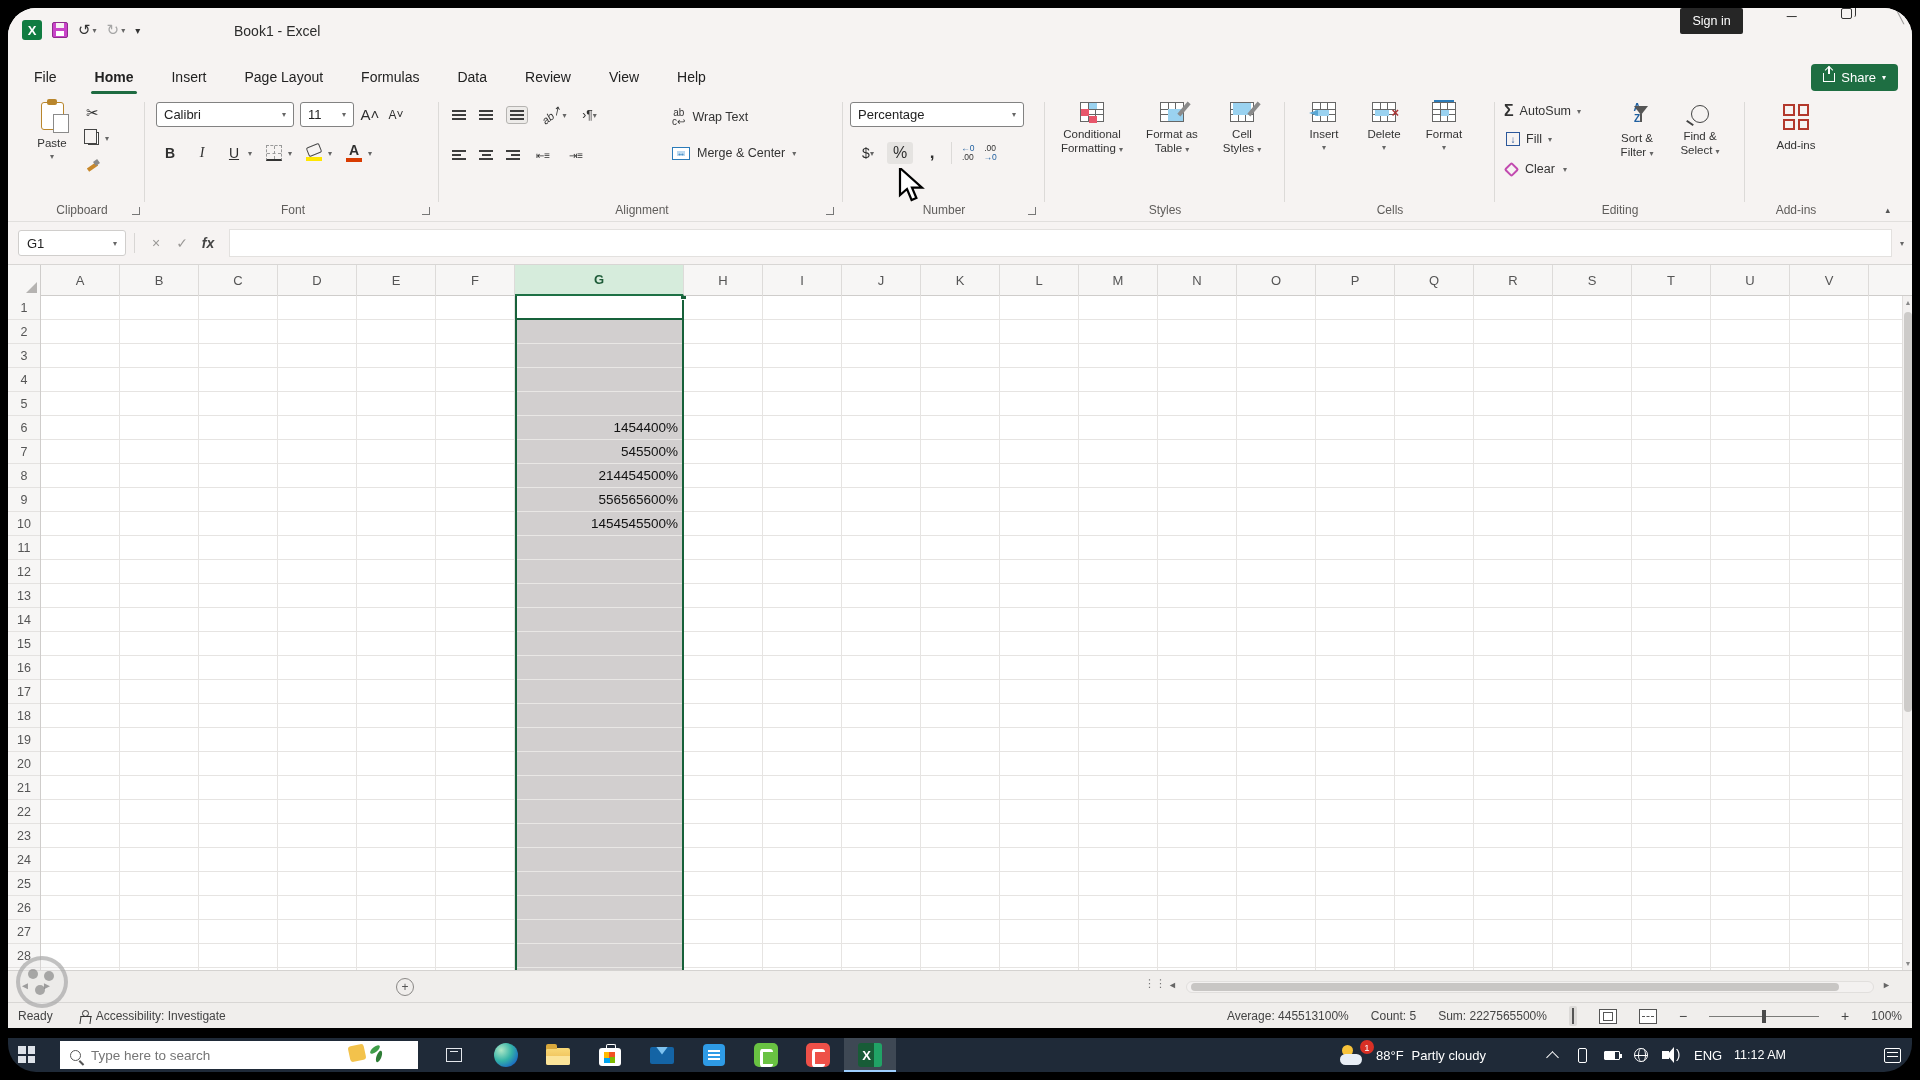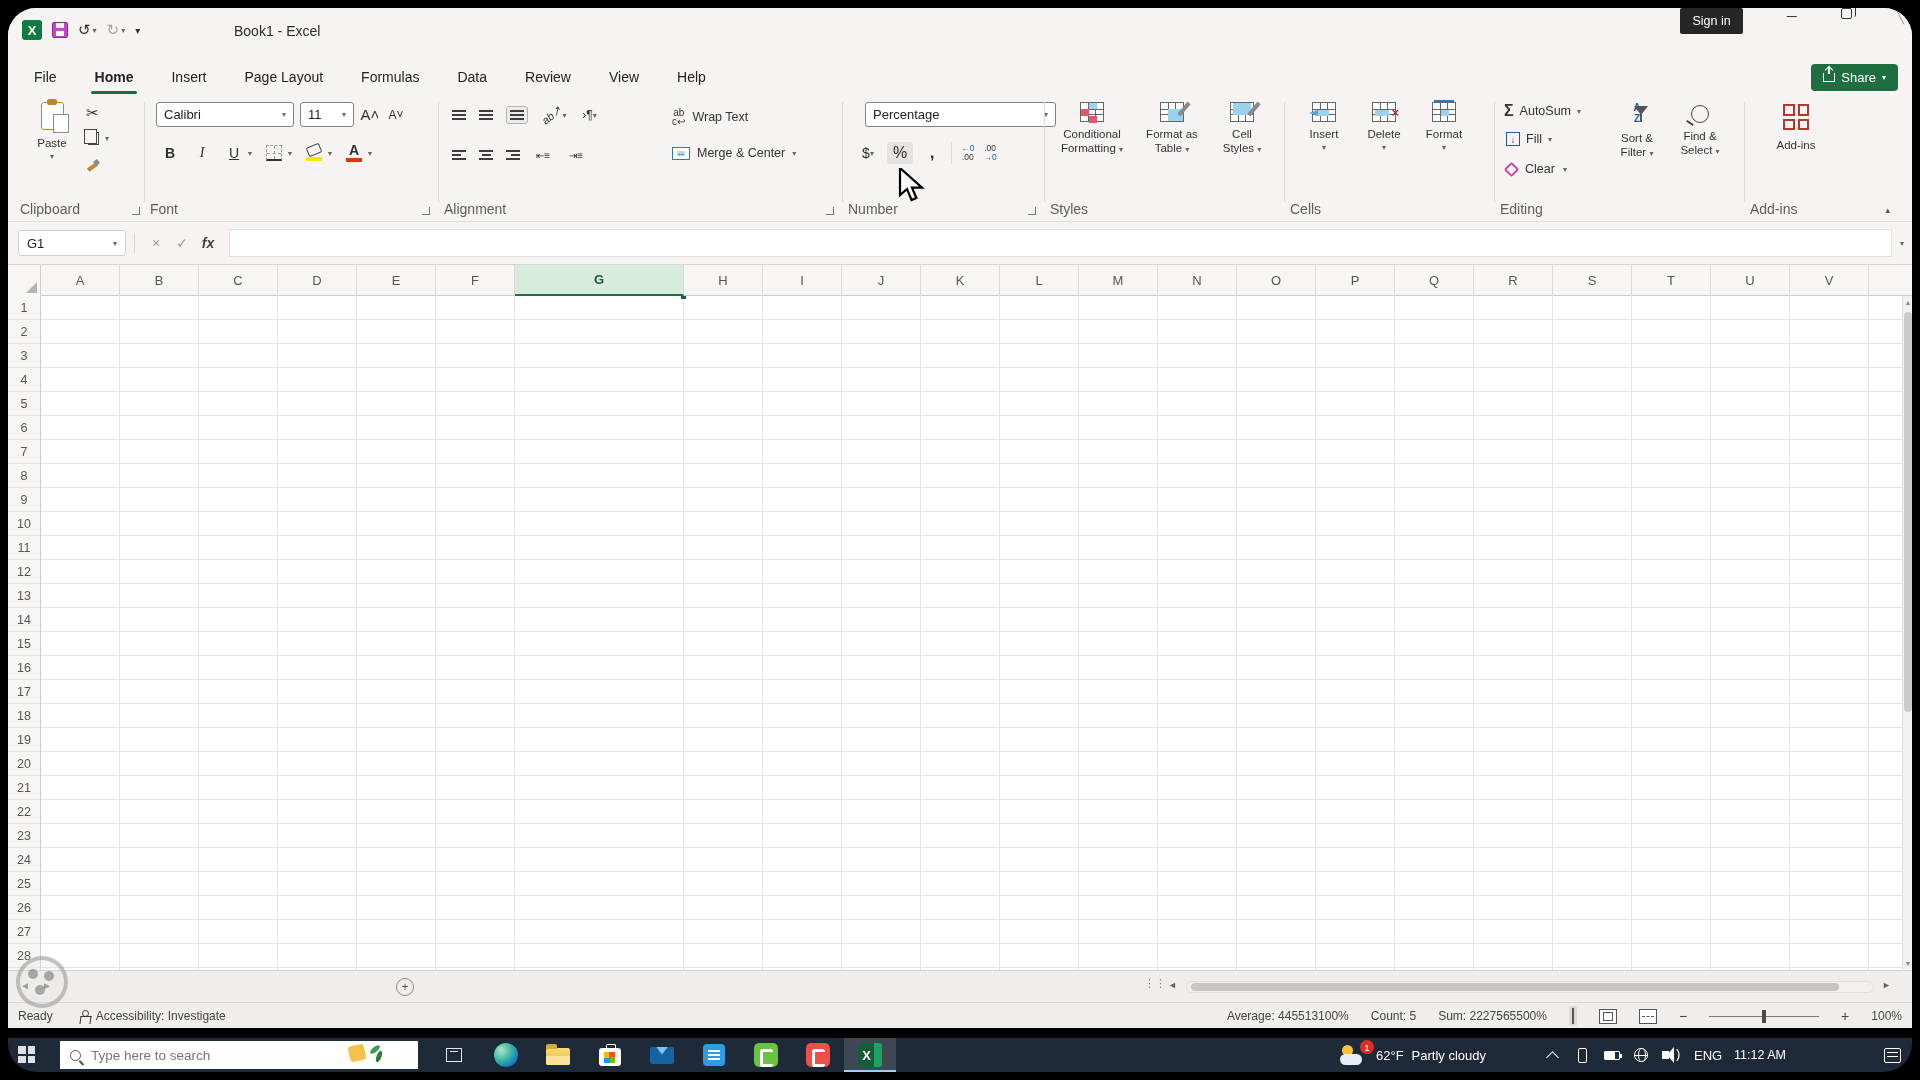--- a/index.html
+++ b/index.html
@@ -34,21 +34,21 @@
 .mtab.act{font-weight:bold}
 .mtab.act:after{content:"";position:absolute;left:0;right:0;bottom:-7px;height:3px;background:#1e6b41;border-radius:2px}
 .sharebtn{position:absolute;right:14px;top:6px;height:27px;background:#1e6e42;color:#fff;border-radius:4px;display:flex;align-items:center;gap:6px;padding:0 12px;font-size:13px}
 .shic{width:12px;height:9px;border:1.4px solid #fff;border-top:0;position:relative}
 .shic:before{content:"";position:absolute;left:4px;top:-6px;width:1.4px;height:7px;background:#fff}
 .shic:after{content:"";position:absolute;left:1.5px;top:-6px;width:5px;height:5px;border-top:1.4px solid #fff;border-right:1.4px solid #fff;transform:rotate(-45deg)}
 
 .ribbon{position:absolute;left:0;top:88px;width:1904px;height:126px;background:#f6f3f2;border-bottom:1px solid #e1dfdd;font-size:12px;color:#333}
 .grp{position:absolute;top:0;height:126px}
 .gsep{position:absolute;top:6px;height:100px;width:1px;background:#dcdad8}
-.glabel{position:absolute;bottom:5px;left:0;right:0;font-size:14px;color:#5f5d5b}
+.glabel{position:absolute;bottom:5px;left:0;right:0;text-align:center;font-size:12px;color:#5f5d5b}
 .lnch{position:absolute;bottom:7px;width:8px;height:8px;border-right:1.2px solid #777;border-bottom:1.2px solid #777}
 .bigbtn{position:absolute;display:flex;flex-direction:column;align-items:center;text-align:center;font-size:11.5px;color:#333;line-height:14px}
 .row{position:absolute;display:flex;align-items:center}
 .combo{height:25px;border:1px solid #828282;border-radius:3px;background:#fff;display:flex;align-items:center;padding:0 7px;font-size:13px;color:#222}
 .combo .car{margin-left:auto}
 .rbtn{display:flex;align-items:center;justify-content:center;height:22px;min-width:20px;color:#2f2f2f;font-size:14px}
 .bars{display:flex;flex-direction:column;gap:2.5px}
 .bars i{display:block;height:1.6px;background:#3d3d3d;width:14px}
 .bars.c{align-items:center}.bars.c i:nth-child(2){width:9px}
 .bars.l i:nth-child(2){width:9px}
@@ -365,21 +365,21 @@
         <span class="mergeic">↔</span>
         <span style="font-size:12.5px">Merge &amp; Center</span>
         <span class="car">▾</span>
       </div>
       <div class="glabel">Alignment</div>
       <div class="lnch" style="right:6px"></div>
     </div>
     <div class="gsep" style="left:834px"></div>
 
     <div class="grp" style="left:840px;width:192px">
-      <div class="combo" style="position:absolute;left:17px;top:6px;width:191px">
+      <div class="combo" style="position:absolute;left:2px;top:6px;width:174px">
         <span>Percentage</span>
             <span class="car">▾</span>
       </div>
       <div class="row" style="left:10px;top:46px;gap:9px">
         <span class="rbtn">$<span class="car">▾</span></span>
         <span class="rbtn pct-hl" style="font-size:16px">%</span>
         <span class="rbtn" style="font-size:17px;font-weight:bold">,</span>
         <span style="width:1px;height:22px;background:#dcdad8"></span>
         <span class="dec2">
               <b>←0</b>
@@ -588,20 +588,33 @@
             <div class="vline" style="left: 1195px;"></div>
             <div class="vline" style="left: 1274px;"></div>
             <div class="vline" style="left: 1353px;"></div>
             <div class="vline" style="left: 1432px;"></div>
             <div class="vline" style="left: 1511px;"></div>
             <div class="vline" style="left: 1590px;"></div>
             <div class="vline" style="left: 1669px;"></div>
             <div class="vline" style="left: 1748px;"></div>
             <div class="vline" style="left: 1827px;"></div>
           </div>
+      <div id="selcol" style="left: 474px; width: 169px;">
+        <div class="rows"></div>
+        <div class="active-cell"></div>
+        <div class="bl"></div>
+            <div class="br"></div>
+        <div id="gvalues">
+              <div class="gval" style="top: 120px;">1454400%</div>
+              <div class="gval" style="top: 144px;">545500%</div>
+              <div class="gval" style="top: 168px;">214454500%</div>
+              <div class="gval" style="top: 192px;">556565600%</div>
+              <div class="gval" style="top: 216px;">1454545500%</div>
+            </div>
+      </div>
       <div class="fillhandle" id="fillh" style="left: 639px; top: -3px;"></div>
     </div>
     <div class="vscroll">
       <span class="varr" style="top:3px">▲</span>
       <div class="vthumb"></div>
       <span class="varr" style="bottom:3px">▼</span>
     </div>
   </div>
 
   <div class="tabstrip">
@@ -686,21 +699,21 @@
           <span class="tb-excel">X</span>
         </div>
       </div>
   <div class="tray">
     <div class="titem" style="left:8px;gap:8px">
       <span class="wic">
             <span class="sun"></span>
             <span class="cl"></span>
             <span class="badge">1</span>
           </span>
-      <span class="trtext">62°F</span>
+      <span class="trtext">88°F</span>
       <span class="trtext">Partly cloudy</span>
     </div>
     <div class="titem" style="left:216px">
           <span class="chevup"></span>
         </div>
     <div class="titem" style="left:246px">
           <span class="phic"></span>
         </div>
     <div class="titem" style="left:272px">
           <span class="batic"></span>

